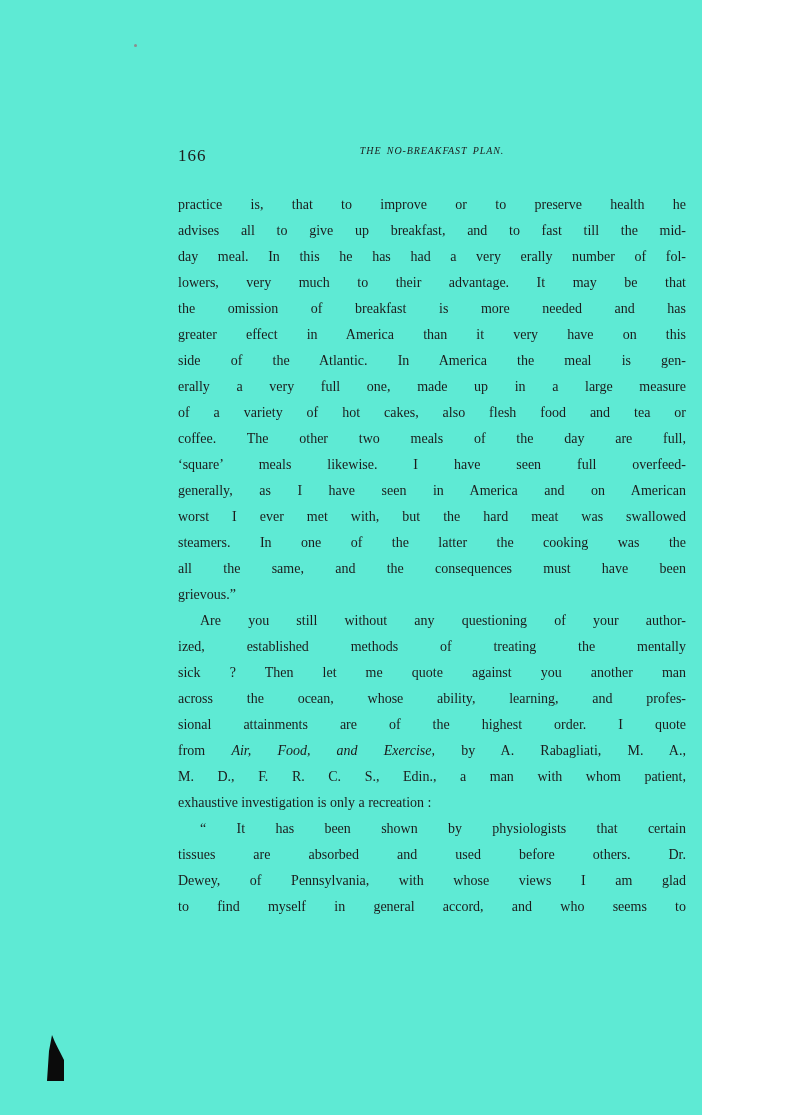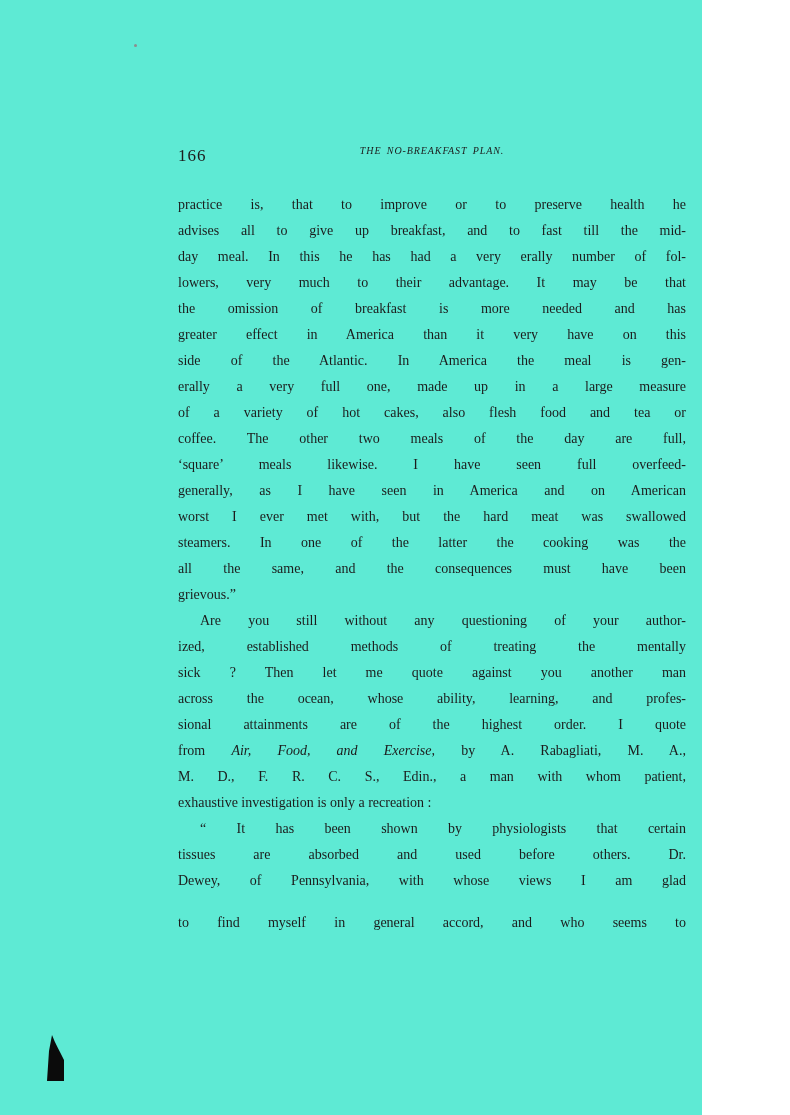--- a/index.html
+++ b/index.html
@@ -42,21 +42,21 @@
     font-size: 14px;
     line-height: 26px;
   }
   .paragraph { margin: 0; }
   .line {
     text-align: justify;
     text-align-last: justify;
     white-space: normal;
   }
   .paragraph .line:last-child { text-align-last: left; }
-  .paragraph.continues .line:last-child { text-align-last: justify; margin-top: 16px; }
+  .paragraph.continues .line:last-child { text-align-last: justify; }
   .paragraph.indented .line:first-child { text-indent: 22px; }
   .italic { font-style: italic; }
   .ink-blot {
     position: absolute; left: 47px; top: 1035px;
   }
 </style>
 </head>
 <body>
 
 <div class="scan-page">

